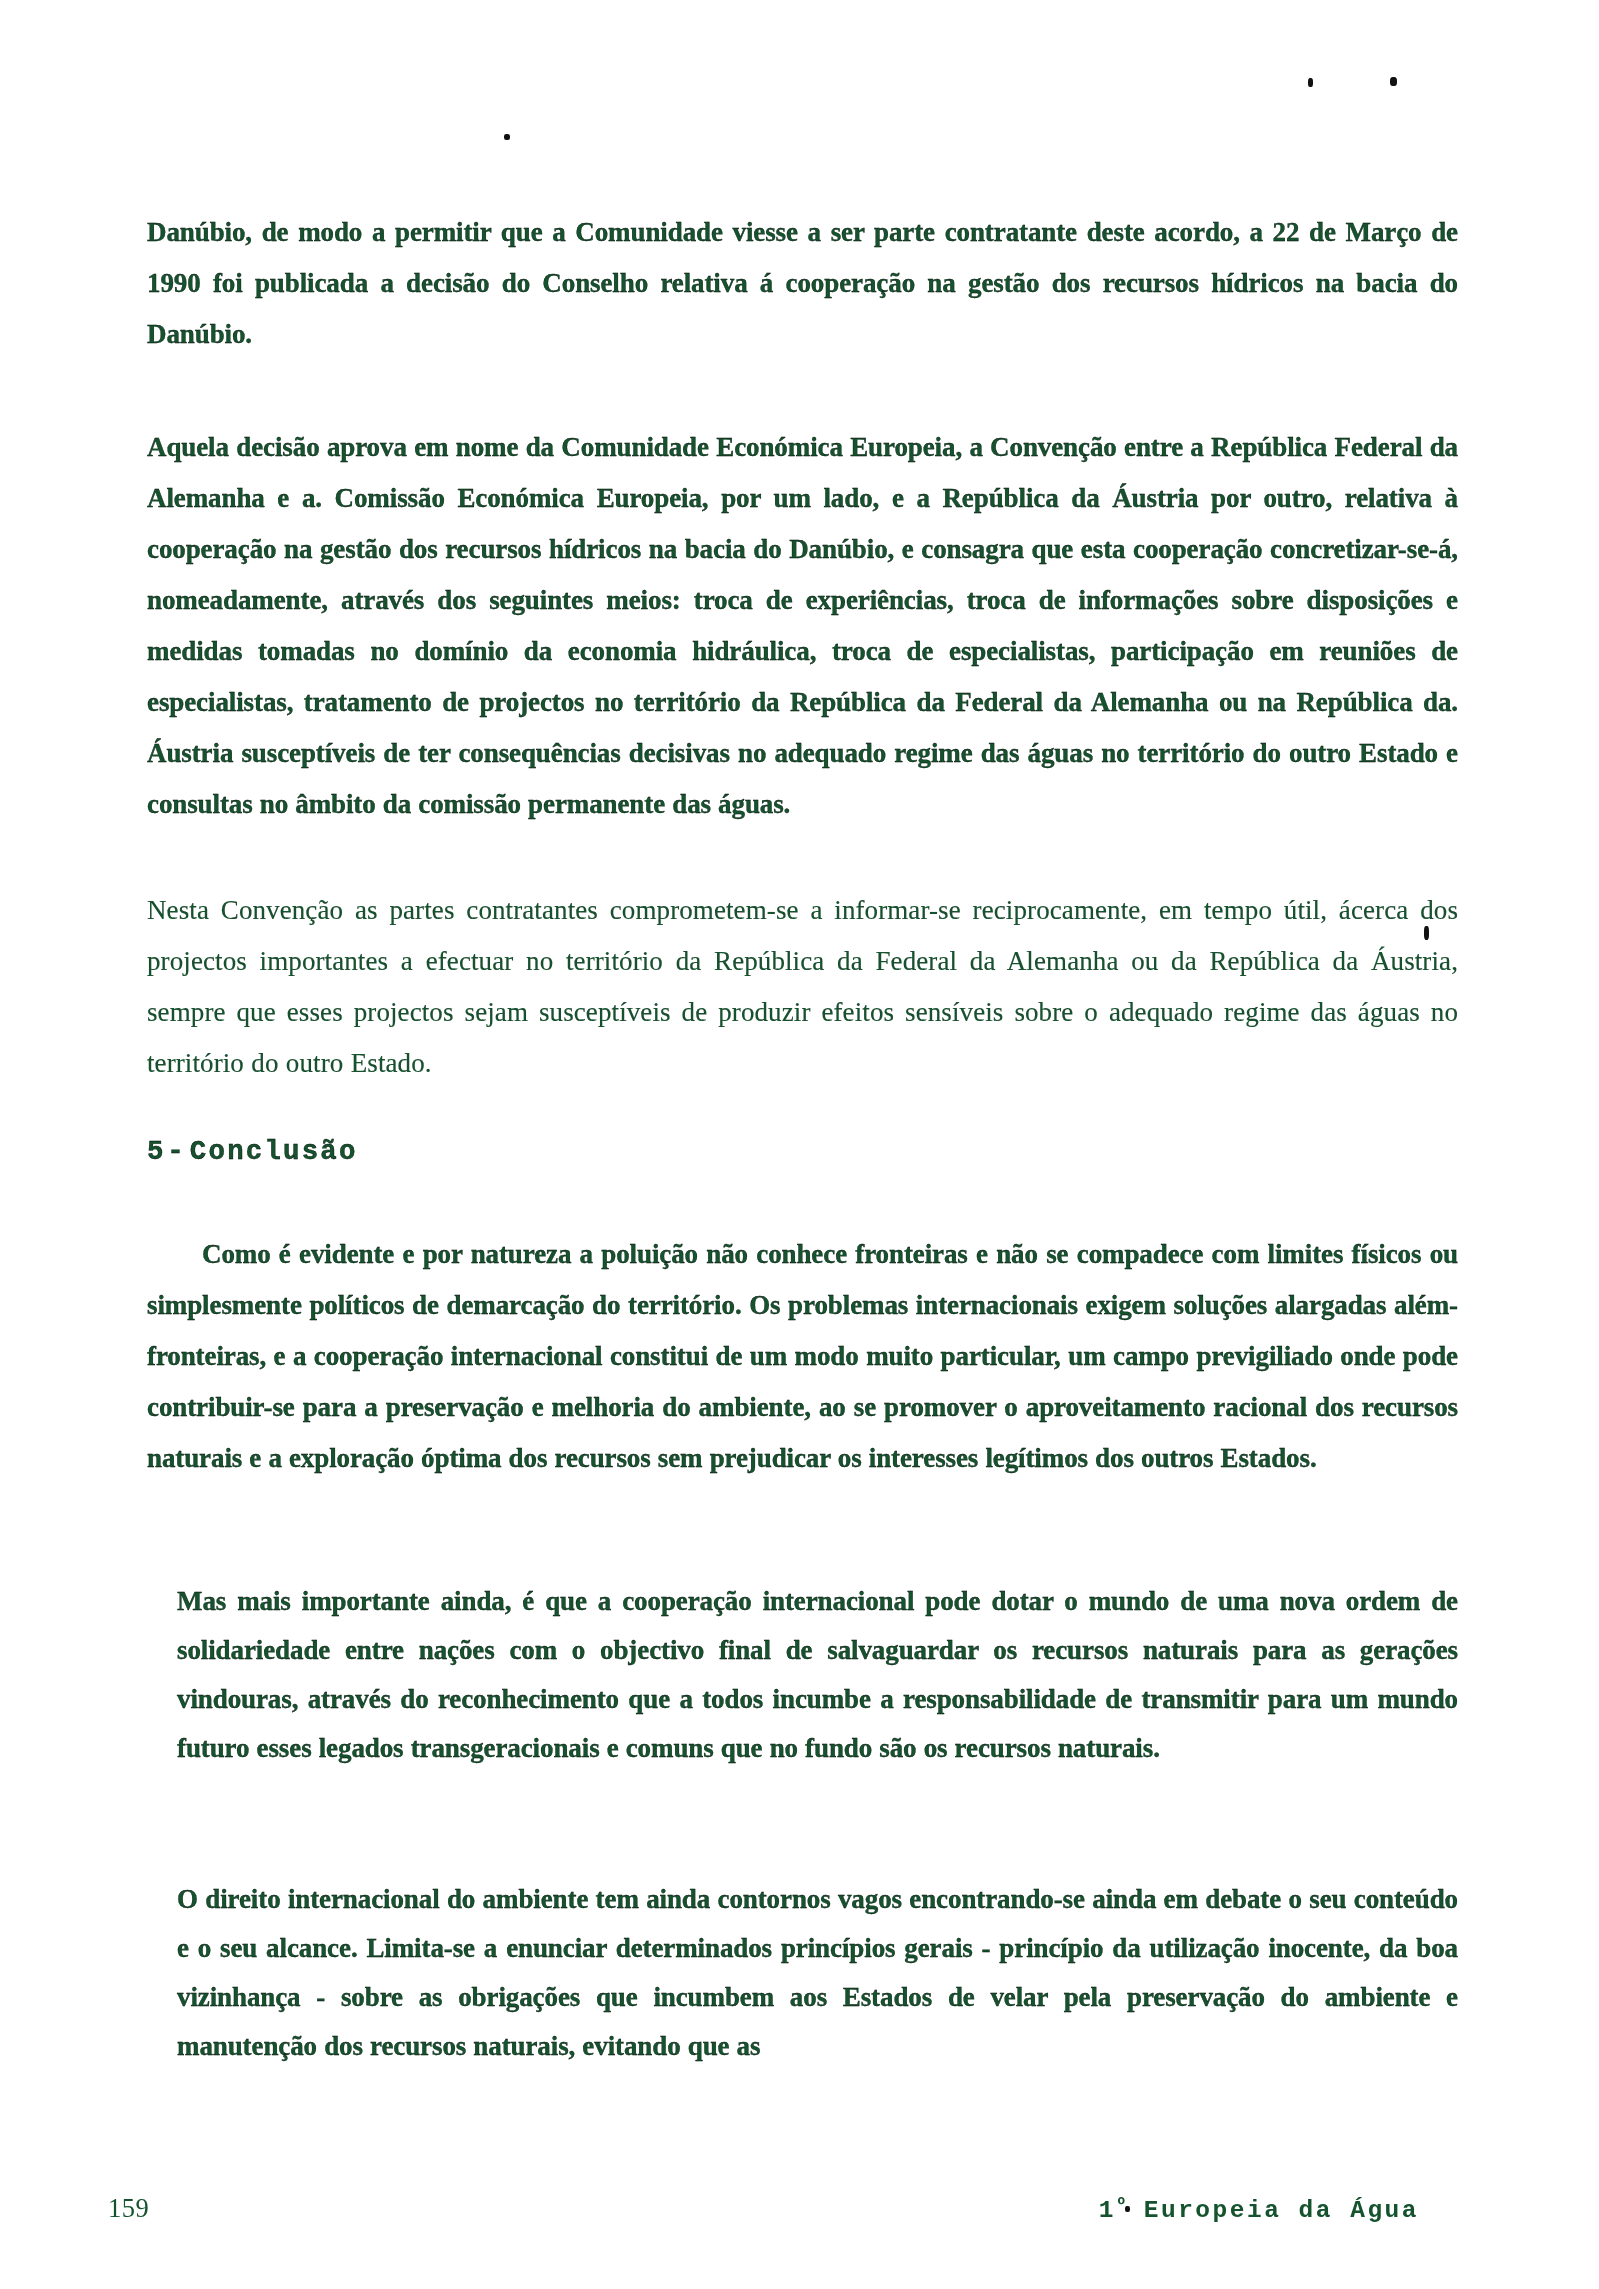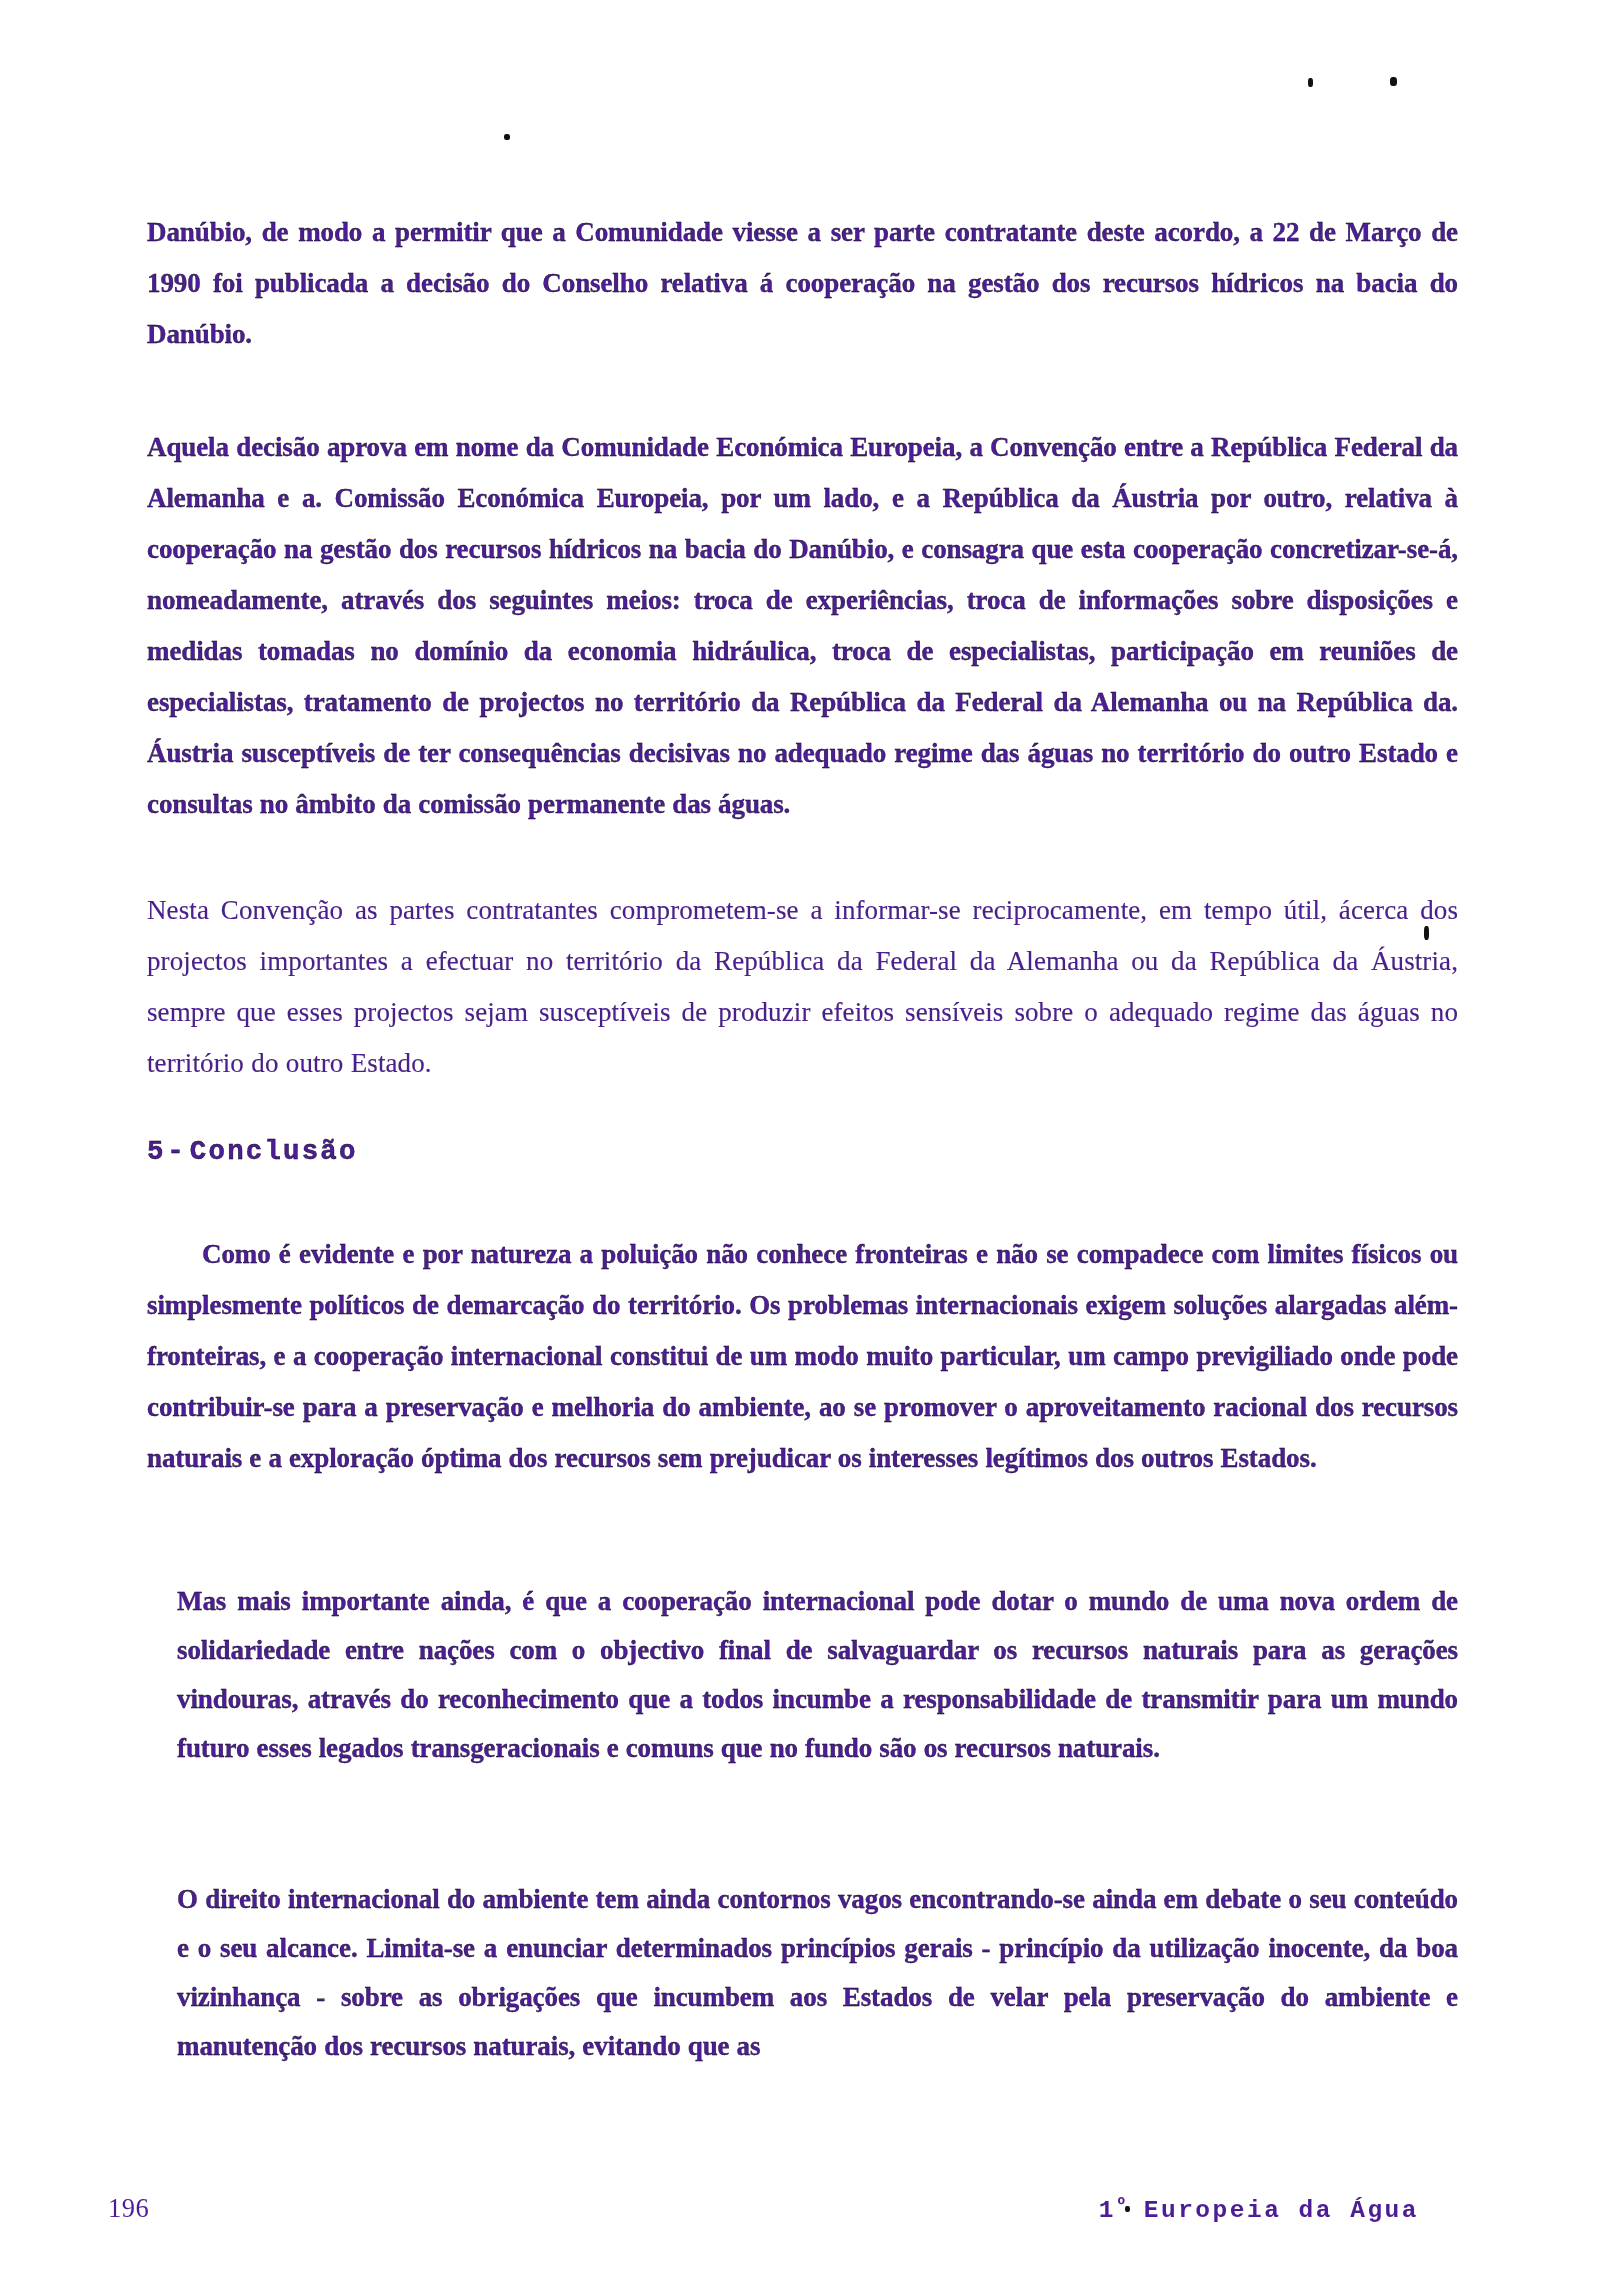--- a/index.html
+++ b/index.html
@@ -9,21 +9,21 @@
     background: #ffffff;
   }
 
   .page {
     position: relative;
     width: 1600px;
     height: 2290px;
     background: #ffffff;
     overflow: hidden;
     font-family: "Liberation Serif", "DejaVu Serif", serif;
-    color: #4c1d95;
+    color: #14532d;
     -webkit-font-smoothing: none;
   }
 
   
   .speckle {
     position: absolute;
     background: #111;
     border-radius: 40%;
   }
   .speckle-a { left: 1308px; top: 78px;  width: 4.9px;  height: 8.8px; }
@@ -168,18 +168,18 @@
       <p class="para ink tight">Mas mais importante ainda, é que a cooperação internacional pode dotar o mundo de uma  nova ordem de  solidariedade entre nações com o objectivo final de salvaguardar os recursos naturais para as gerações vindouras, através do reconhecimento que a todos incumbe a responsabilidade de transmitir para um mundo futuro esses legados transgeracionais e comuns que no fundo são os recursos naturais.</p>
     </div>
 
     <div class="blk" id="blk-p6">
       <p class="para ink tight">O direito internacional do ambiente tem ainda contornos vagos encontrando-se ainda em debate o seu conteúdo e o seu alcance. Limita-se a enunciar determinados princípios gerais - princípio da utilização inocente, da boa vizinhança - sobre as obrigações que incumbem aos Estados de velar pela preservação  do ambiente e manutenção dos  recursos naturais, evitando que as</p>
     </div>
 
   </div>
 
   <div class="footer">
-    <span class="folio">196</span>
+    <span class="folio">159</span>
     <span class="running-title"><span>1</span><sup>º</sup><span> Europeia da Água</span></span>
   </div>
 
 </div>
 
 
 </body></html>

